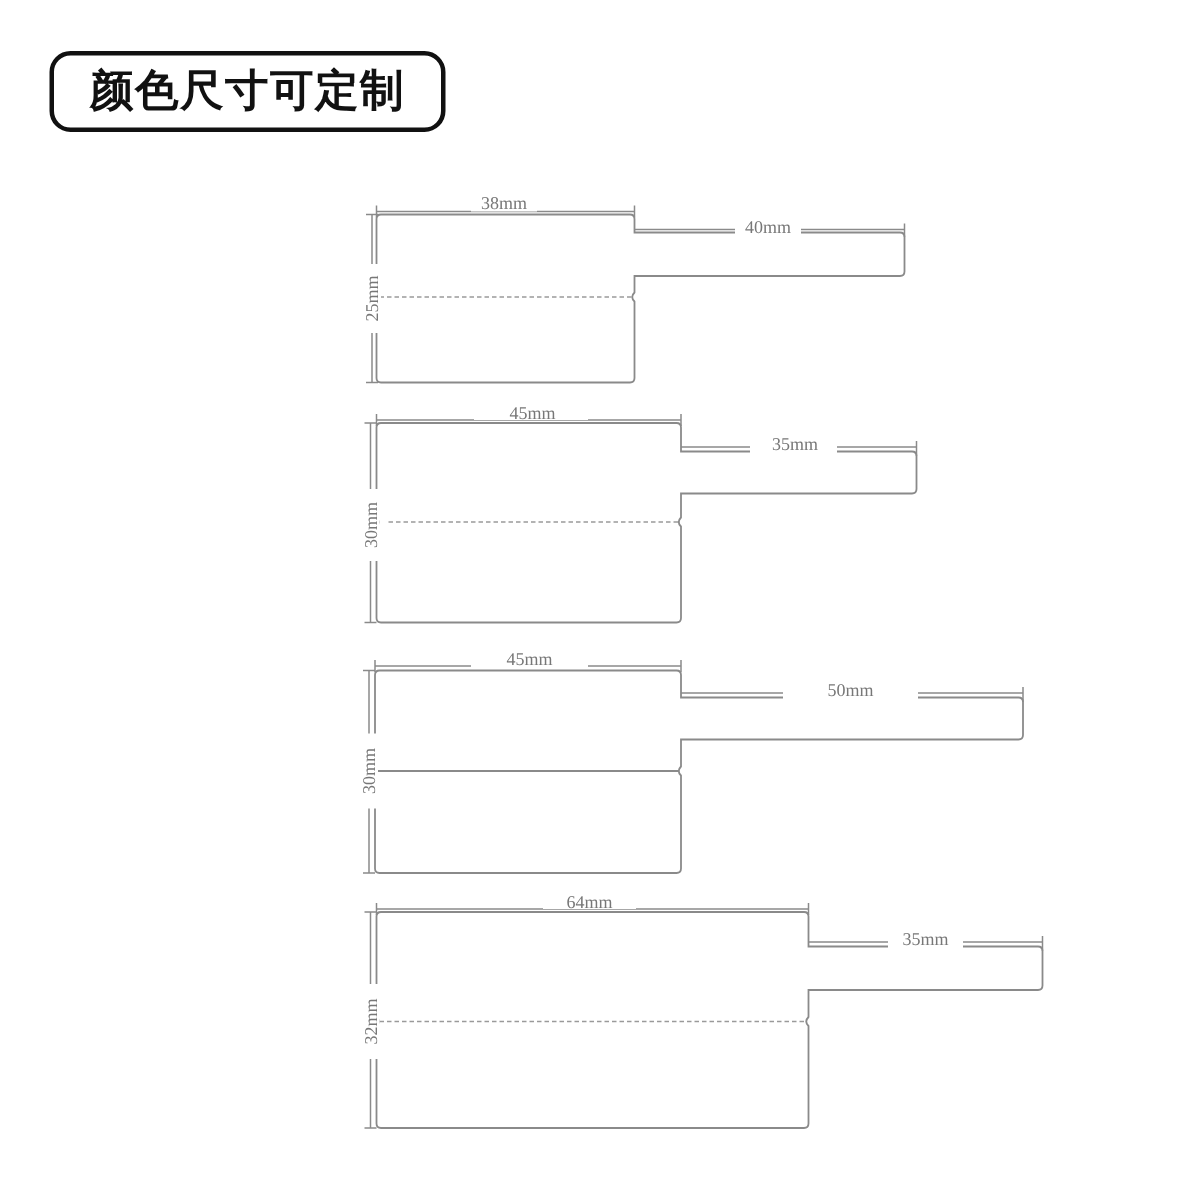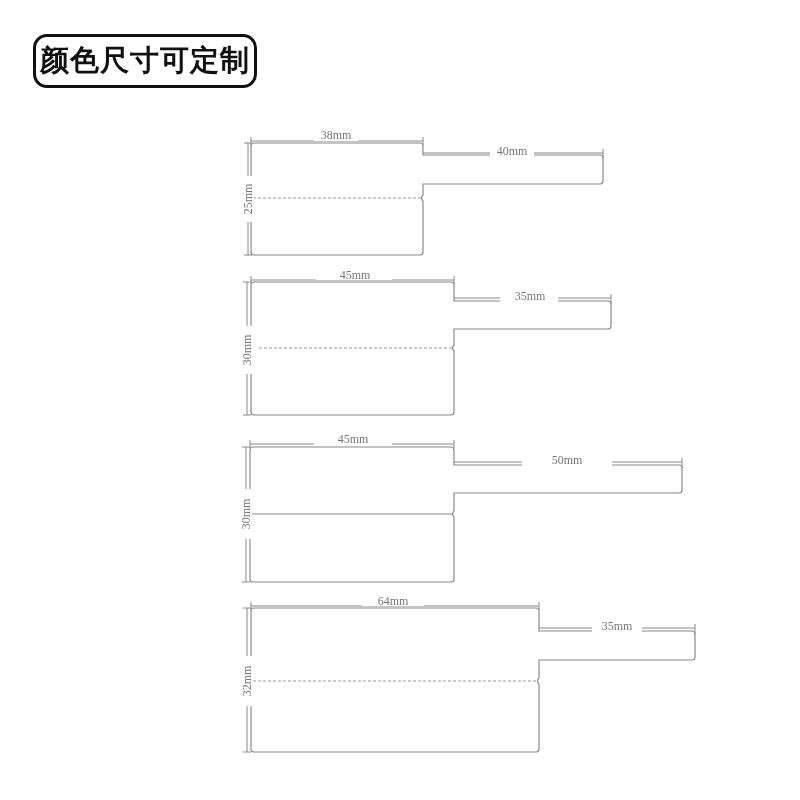--- a/index.html
+++ b/index.html
@@ -1,18 +1,18 @@
 <!DOCTYPE html>
 <html><head>
 <meta charset="utf-8">
 <style>
   html, body { margin: 0; padding: 0; }
   body { width: 800px; height: 800px; background: #ffffff; position: relative; overflow: hidden; font-family: "DejaVu Serif", serif; }
   .badge {
-    position: absolute; left: 33px; top: 34px; width: 224px; height: 54px;
+    position: absolute; left: 33px; top: 34px; width: 264px; height: 54px;
     border: 3px solid #111; border-radius: 14px; box-sizing: border-box;
     display: flex; align-items: center; justify-content: center;
     font-family: "DejaVu Sans", sans-serif; font-weight: bold; font-size: 29px; color: #111; letter-spacing: 1px;
   }
   svg.diagram { position: absolute; left: 0; top: 0; }
   .outline { fill: #fff; stroke: #8a8a8a; stroke-width: 1.2; }
   .dim { stroke: #8a8a8a; stroke-width: 1; fill: none; }
   .divider-dashed { stroke: #9a9a9a; stroke-width: 1; stroke-dasharray: 3 2; }
   .divider-solid { stroke: #8a8a8a; stroke-width: 1.2; }
   .lbl { font-family: "Liberation Serif", serif; font-size: 12px; fill: #777; }

